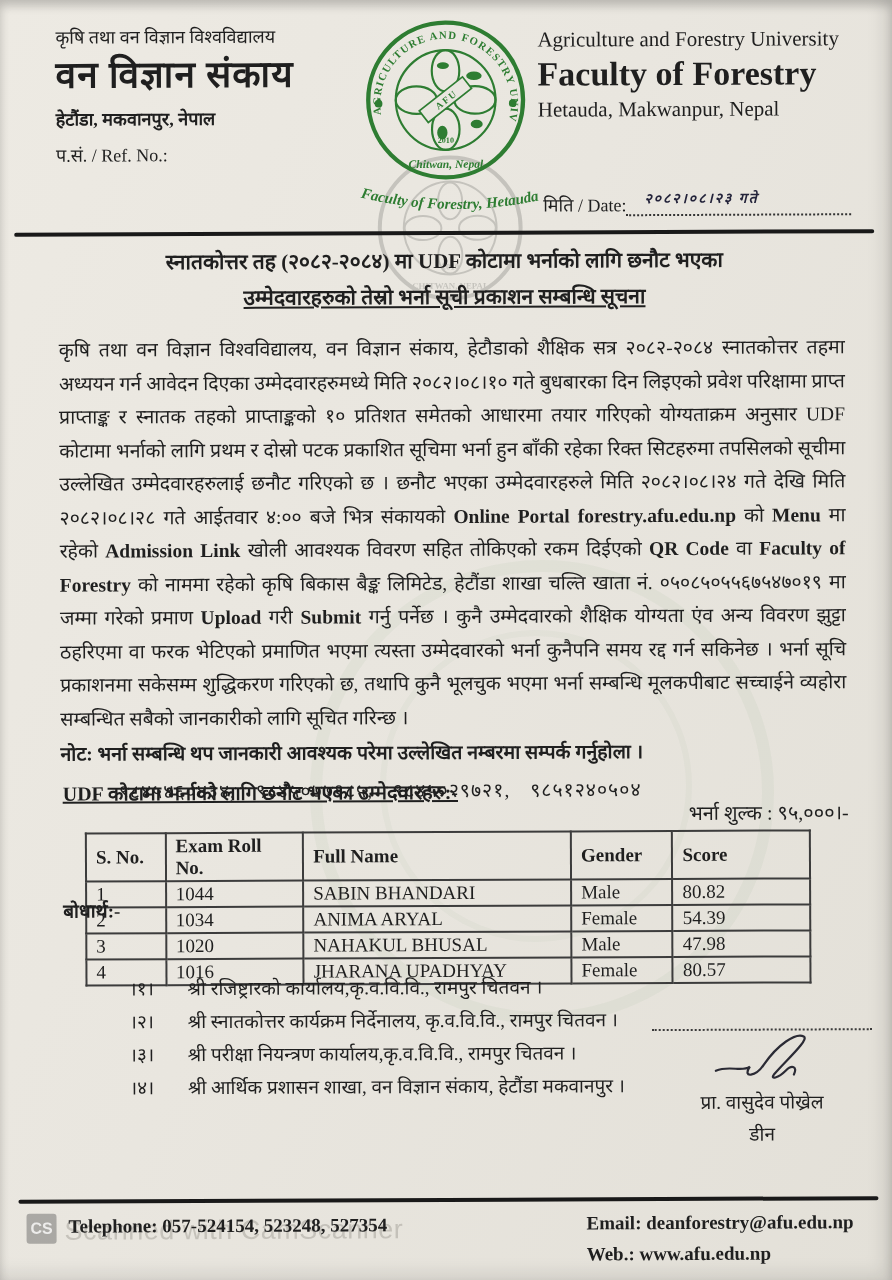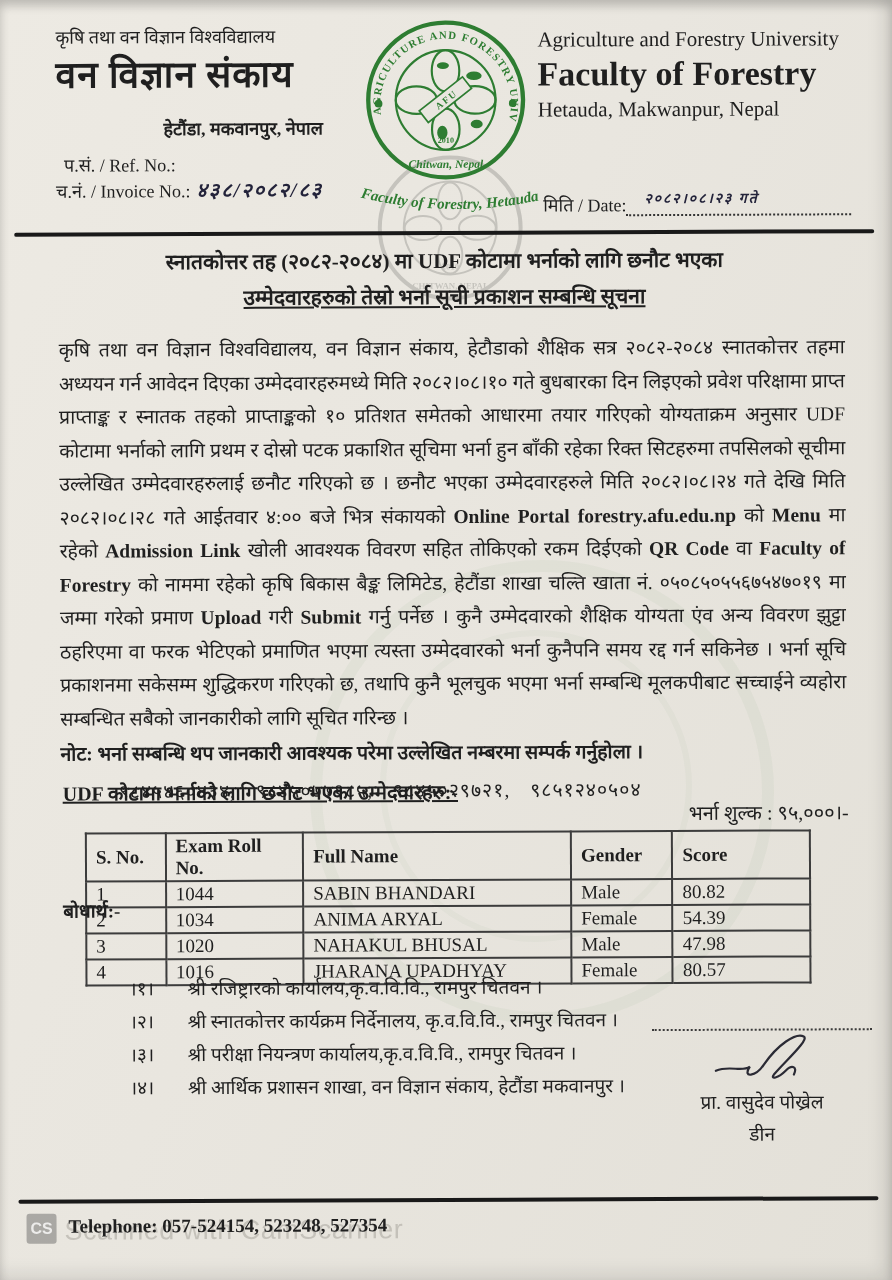--- a/index.html
+++ b/index.html
@@ -9,22 +9,22 @@
     font-family:"Liberation Serif", serif; color:#1f1f1f;
     box-shadow:inset 0 6px 10px rgba(0,0,0,.18), inset -8px -6px 18px rgba(0,0,0,.10);
   }
   .tilt{position:absolute; inset:0; transform:rotate(-0.25deg); z-index:1;}
   .dev{font-family:"Liberation Serif", serif;}
   
   .hdr-left{position:absolute; left:58px; top:26px; line-height:1.2;}
   .hl1{font-size:18px; font-weight:400;}
   .hl2{font-size:37px; font-weight:700; margin-top:4px; letter-spacing:1px;}
   .hl3{font-size:28px; font-weight:700; margin-top:2px;}
-  .hl4{font-size:18px; font-weight:700; margin-top:22px;text-align:right;}
-  .ref-line{font-size:18px; margin-top:14px;margin-left:8px;}
+  .hl4{font-size:18px; font-weight:700; margin-top:12px;}
+  .ref-line{font-size:18px; margin-top:14px;}
   .inv-line{font-size:18px; margin-top:2px;}
   .hand{font-style:italic; font-weight:600; color:#23233a; letter-spacing:2px;}
   .inv-val{font-size:20px; margin-left:6px;}
   .hdr-right{position:absolute; left:540px; top:28px; line-height:1.18;}
   .hr1{font-size:21px;}
   .hr2{font-size:34px; font-weight:700; margin-top:2px;}
   .hr3{font-size:26px; font-weight:700;}
   .hr4{font-size:21px; margin-top:3px;}
   .date-line{position:absolute; left:545px; top:193px; font-size:18px; width:320px;}
   .date-dots{display:inline-block; width:225px; border-bottom:2px dotted #333; position:relative; height:18px; vertical-align:bottom;}
@@ -95,21 +95,20 @@
       </g>
       <text x="100" y="152" text-anchor="middle" font-size="11" fill="#8a8a85" font-weight="bold">2010</text>
       <text x="100" y="176" text-anchor="middle" font-size="11" fill="#8a8a85" font-weight="bold">CHITWAN, NEPAL</text>
     </svg>
 
     <div class="hdr-left dev">
       <div class="hl1">कृषि तथा वन विज्ञान विश्वविद्यालय</div>
       <div class="hl2">वन विज्ञान संकाय</div>
       <div class="hl4">हेटौंडा, मकवानपुर, नेपाल</div>
       <div class="ref-line">प.सं. / Ref. No.:</div>
-      <div class="inv-line"><span>च.नं. / Invoice No.:</span><span class="hand inv-val">४३८/२०८२/८३</span></div>
     </div>
 
     <svg class="seal" viewBox="0 0 200 200">
       <defs>
         <path id="arcTop" d="M 26 122 A 76 76 0 1 1 174 122" fill="none"></path>
       </defs>
       <circle cx="100" cy="100" r="90" fill="none" stroke="#2e7d32" stroke-width="5"></circle>
       <circle cx="100" cy="100" r="58" fill="none" stroke="#2e7d32" stroke-width="2.5"></circle>
       <text font-size="12.5" fill="#2e7d32" font-weight="bold" letter-spacing="1.5">
         <textPath href="#arcTop" startOffset="2%">AGRICULTURE AND FORESTRY UNIVERSITY</textPath>
@@ -247,20 +246,24 @@
         </svg>
         <div class="sig-dots" style="margin-top:42px;"></div>
       </div>
       <div class="sig-name">प्रा. वासुदेव पोख्रेल</div>
       <div class="sig-title">डीन</div>
     </div>
 
     <div class="rule rule-bot"></div>
 
     <div class="foot-left">Telephone: 057-524154, 523248, 527354</div>
+    <div class="foot-right">
+      <div>Email: deanforestry@afu.edu.np</div>
+      <div>Web.: www.afu.edu.np</div>
+    </div>
 
     <div class="cs-wm">
       <div class="cs-badge">CS</div>
       <div class="cs-text">Scanned with CamScanner</div>
     </div>
 
   </div>
 </div>
 
 </body></html>

